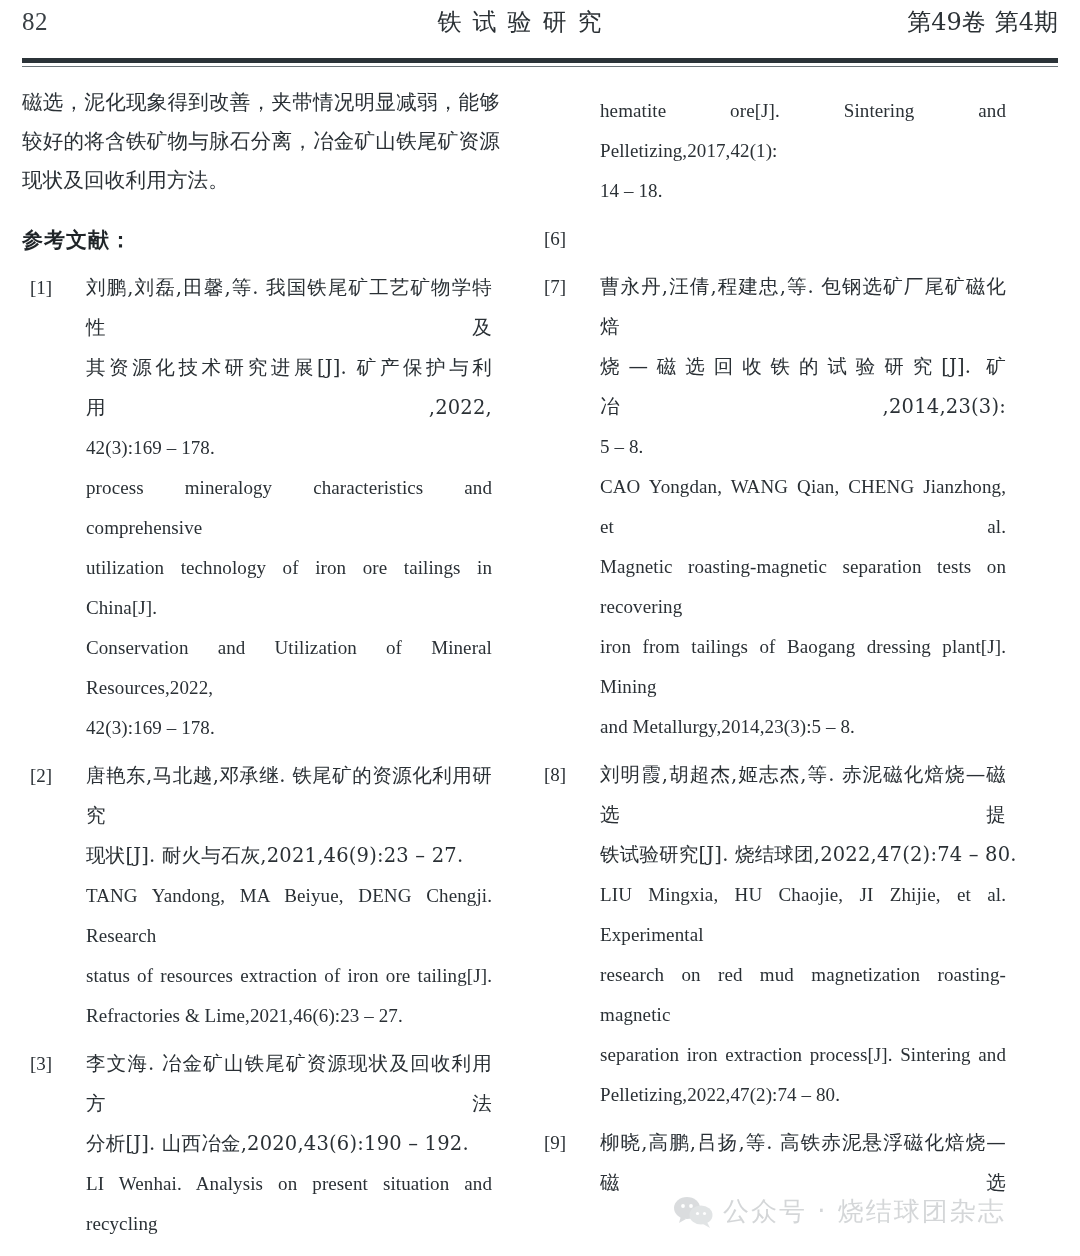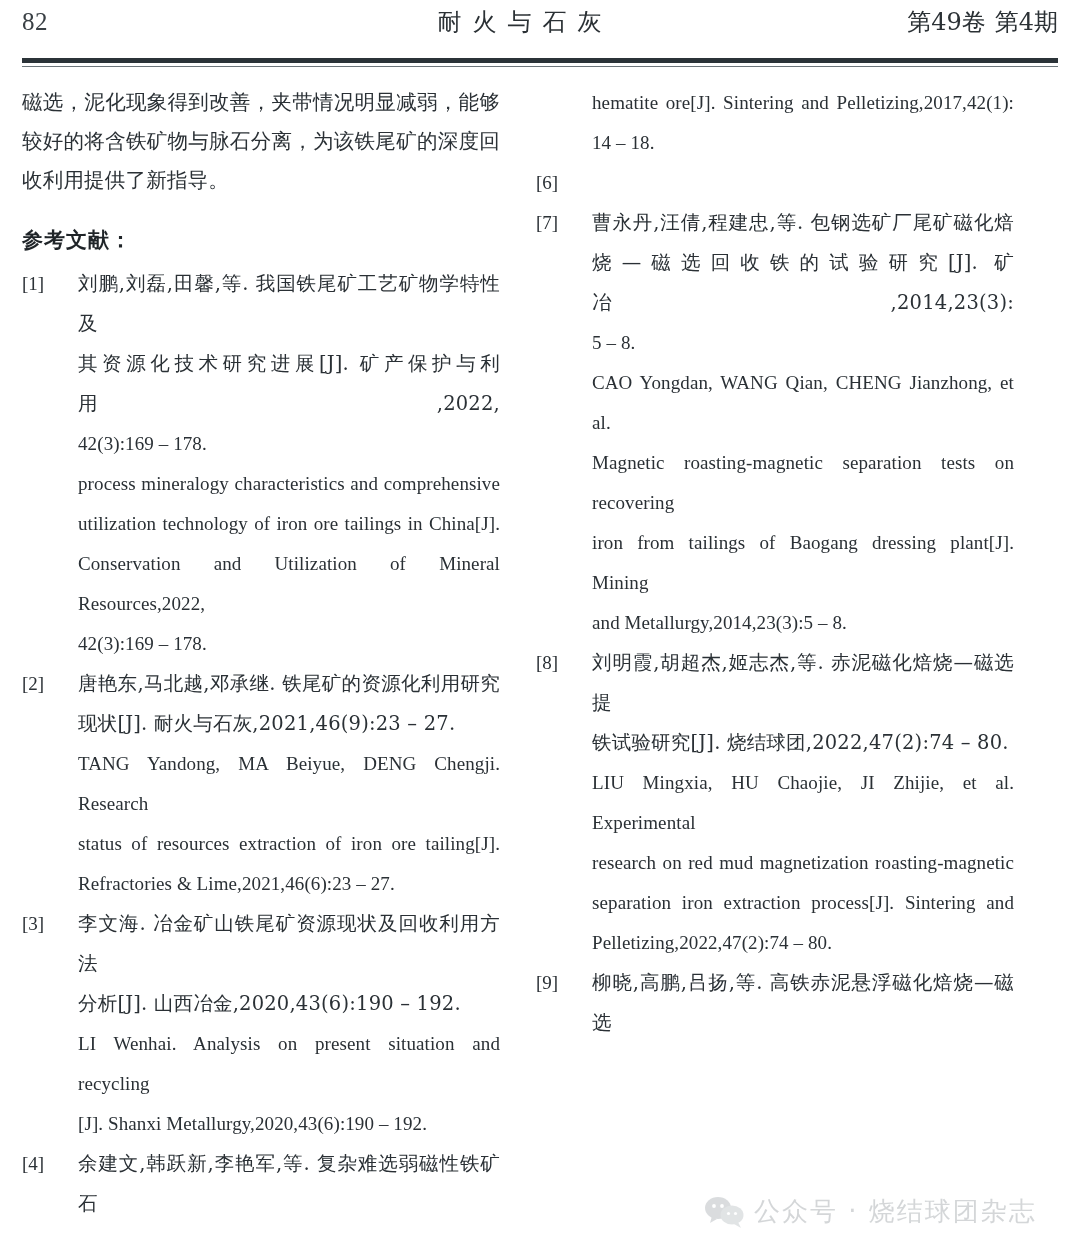--- a/index.html
+++ b/index.html
@@ -102,21 +102,21 @@
     line-height: 40px;
     color: #1f2428;
     margin: 20px 0 4px 0;
     letter-spacing: 1px;
   }
 
   
   .ref {
     display: flex;
     align-items: flex-start;
-    margin: 0;
+    margin: 8px;
   }
   .ref-num {
     flex: 0 0 56px;
     width: 56px;
     font-family: "Liberation Serif", "DejaVu Serif", serif;
     font-size: 19px;
     line-height: 40px;
     color: #2a3035;
     white-space: nowrap;
   }
@@ -148,21 +148,21 @@
   }
   .ref-line.just-cjk {
     white-space: normal;
     text-align: justify;
     text-align-last: justify;
   }
 
   
   .watermark {
     position: absolute;
-    left: 703px;
+    left: 672px;
     top: 1194px;
     display: flex;
     align-items: center;
     gap: 9px;
     opacity: 0.42;
     pointer-events: none;
   }
   .wm-logo { width: 42px; height: 34px; position: relative; flex: 0 0 42px; }
   .wm-text {
     font-family: "DejaVu Sans", "Liberation Sans", sans-serif;
@@ -171,31 +171,31 @@
     letter-spacing: 2px;
     white-space: nowrap;
   }
 </style>
 </head>
 <body>
 
 <div class="page-header">
   <div class="hdr-row">
     <div class="folio">82</div>
-    <div class="journal-title">耐火与石灰</div>
+    <div class="journal-title">铁试验研究</div>
     <div class="issue"><span>第49卷</span><span class="sep"></span><span>第4期</span></div>
   </div>
 </div>
 <div class="rule-thick"></div>
 <div class="rule-thin"></div>
 
 <div class="columns">
 
   <div class="col" id="col-left">
-    <p class="body-para">磁选，泥化现象得到改善，夹带情况明显减弱，能够较好的将含铁矿物与脉石分离，为该铁尾矿的深度回收利用提供了新指导。</p>
+    <p class="body-para">磁选，泥化现象得到改善，夹带情况明显减弱，能够较好的将含铁矿物与脉石分离，冶金矿山铁尾矿资源现状及回收利用方法。</p>
     <div class="ref-heading">参考文献：</div>
     <div id="refs-left">
         <div class="ref">
           <div class="ref-num">[1]</div>
           <div class="ref-body">
             <div class="ref-line cjk just-cjk">刘鹏,刘磊,田馨,等. 我国铁尾矿工艺矿物学特性及</div>
             <div class="ref-line cjk just-cjk">其资源化技术研究进展[J]. 矿产保护与利用,2022,</div>
             <div class="ref-line latin">42(3):169 – 178.</div>
             <div class="ref-line latin just">process mineralogy characteristics and comprehensive</div>
             <div class="ref-line latin just">utilization technology of iron ore tailings in China[J].</div>

